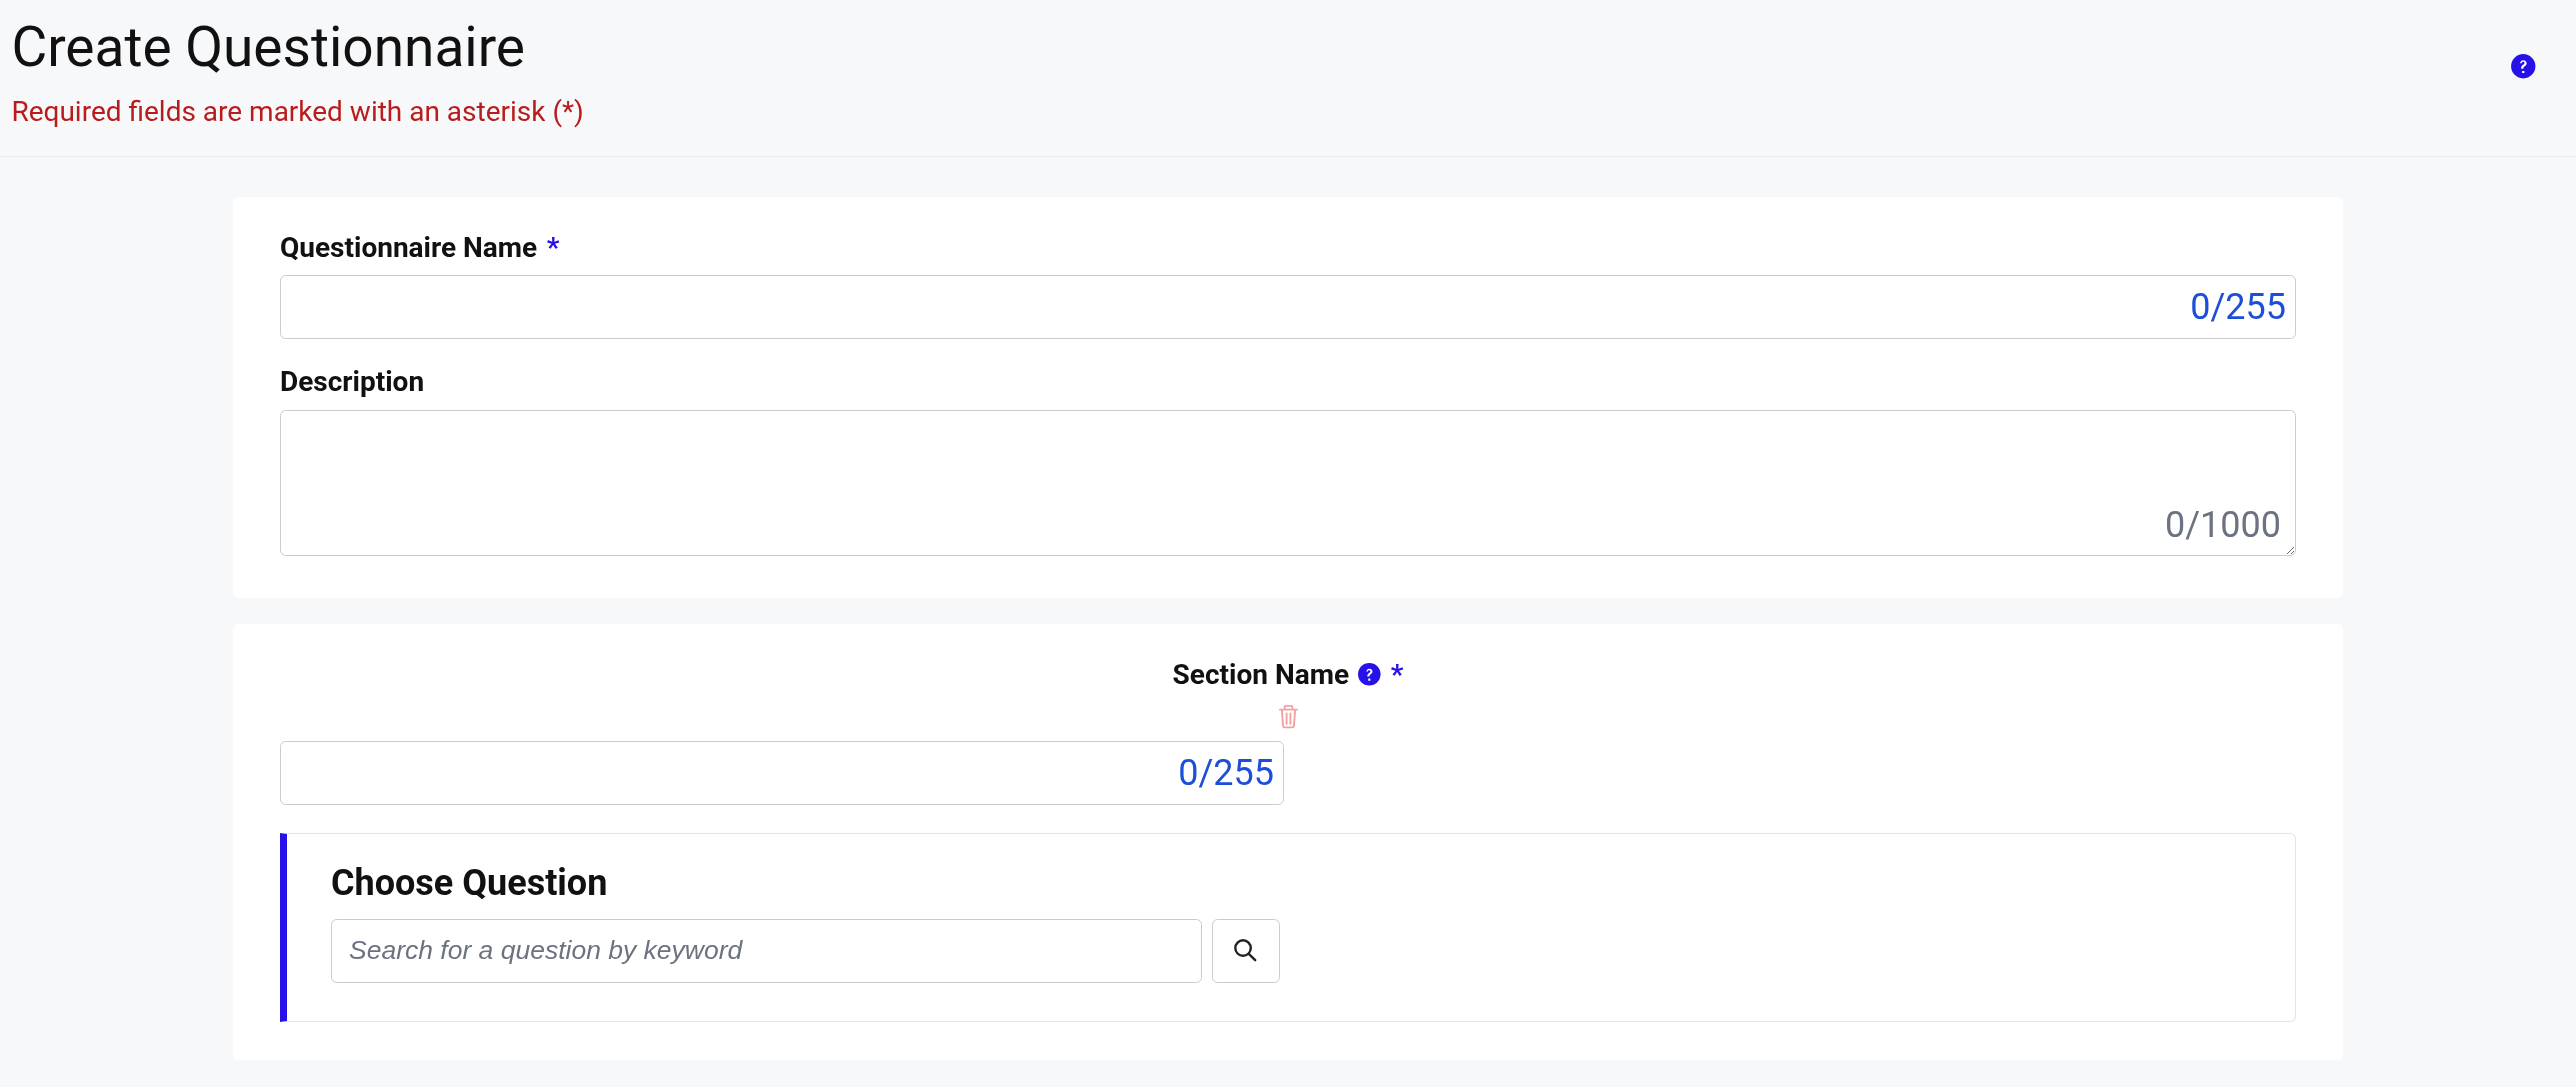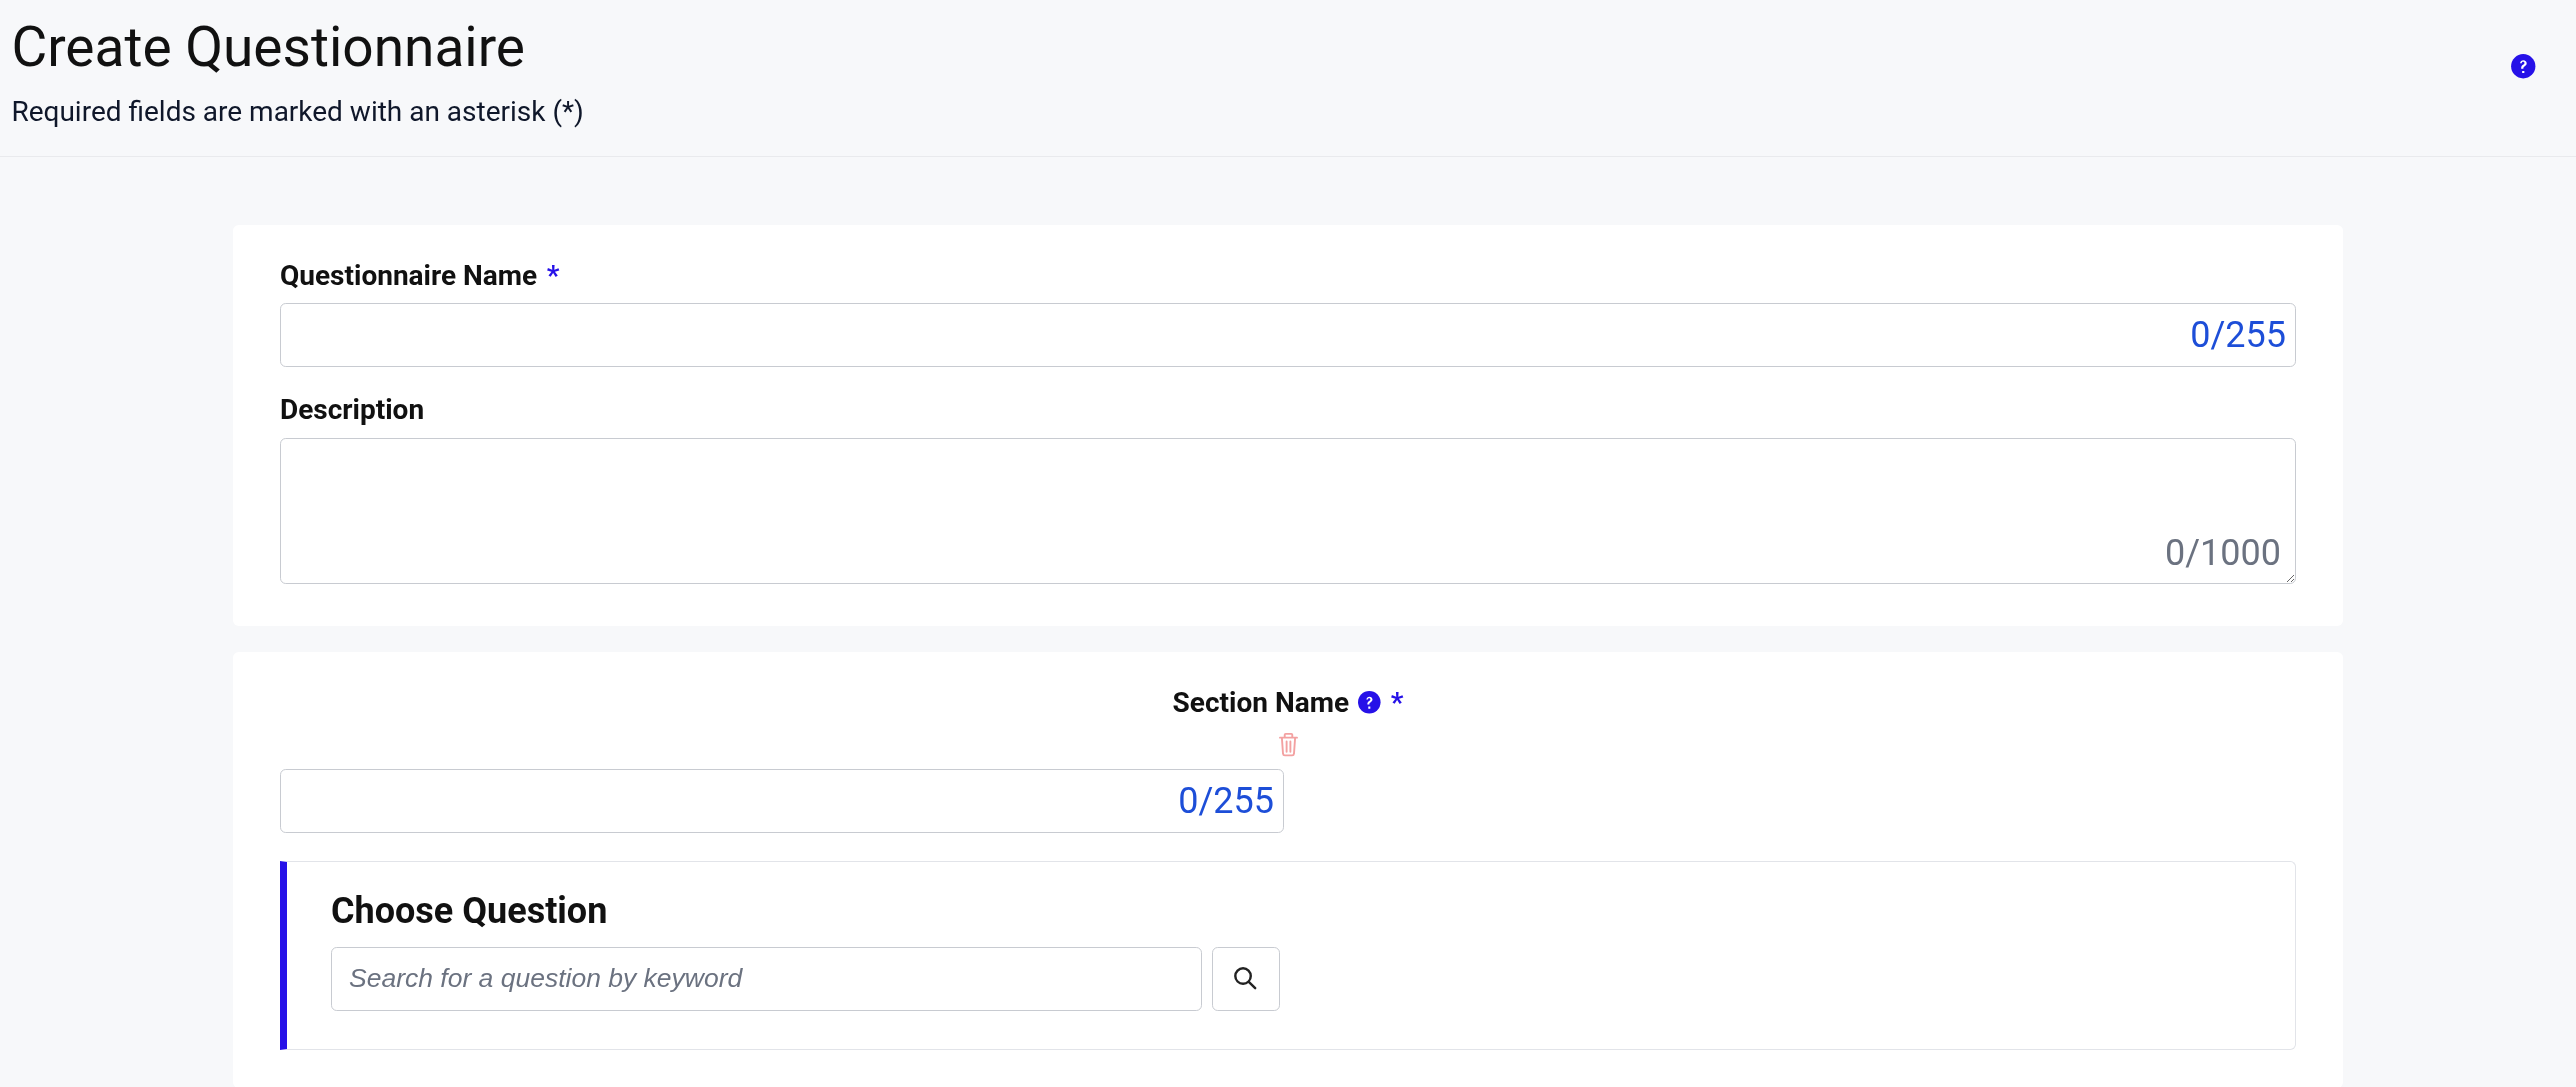--- a/index.html
+++ b/index.html
@@ -20,33 +20,33 @@
     .page-title {
       font-size: 55px;
       font-weight: 400;
       line-height: 1.1;
       color: #111;
       margin-bottom: 17px;
     }
     .page-subtitle {
       font-size: 28px;
       font-weight: 400;
-      color: #0f172a;
+      color: #b91c1c;
     }
     .help-btn {
       margin-top: 36px;
       margin-right: 28px;
     }
     .help-circle {
       width: 26.5px; height: 26.5px;
     }
     .content-wrap {
       max-width: 2110px;
-      margin: 8px auto;
-      padding-top: 60px;
+      margin: 0 auto;
+      padding-top: 40px;
     }
     .card {
       background: #fff;
       border-radius: 5.7px;
       padding: 34px 47px 38px 47px;
       margin-bottom: 26.5px;
     }
     .field-group { margin-bottom: 26.5px; }
     .field-label {
       font-size: 28px;

